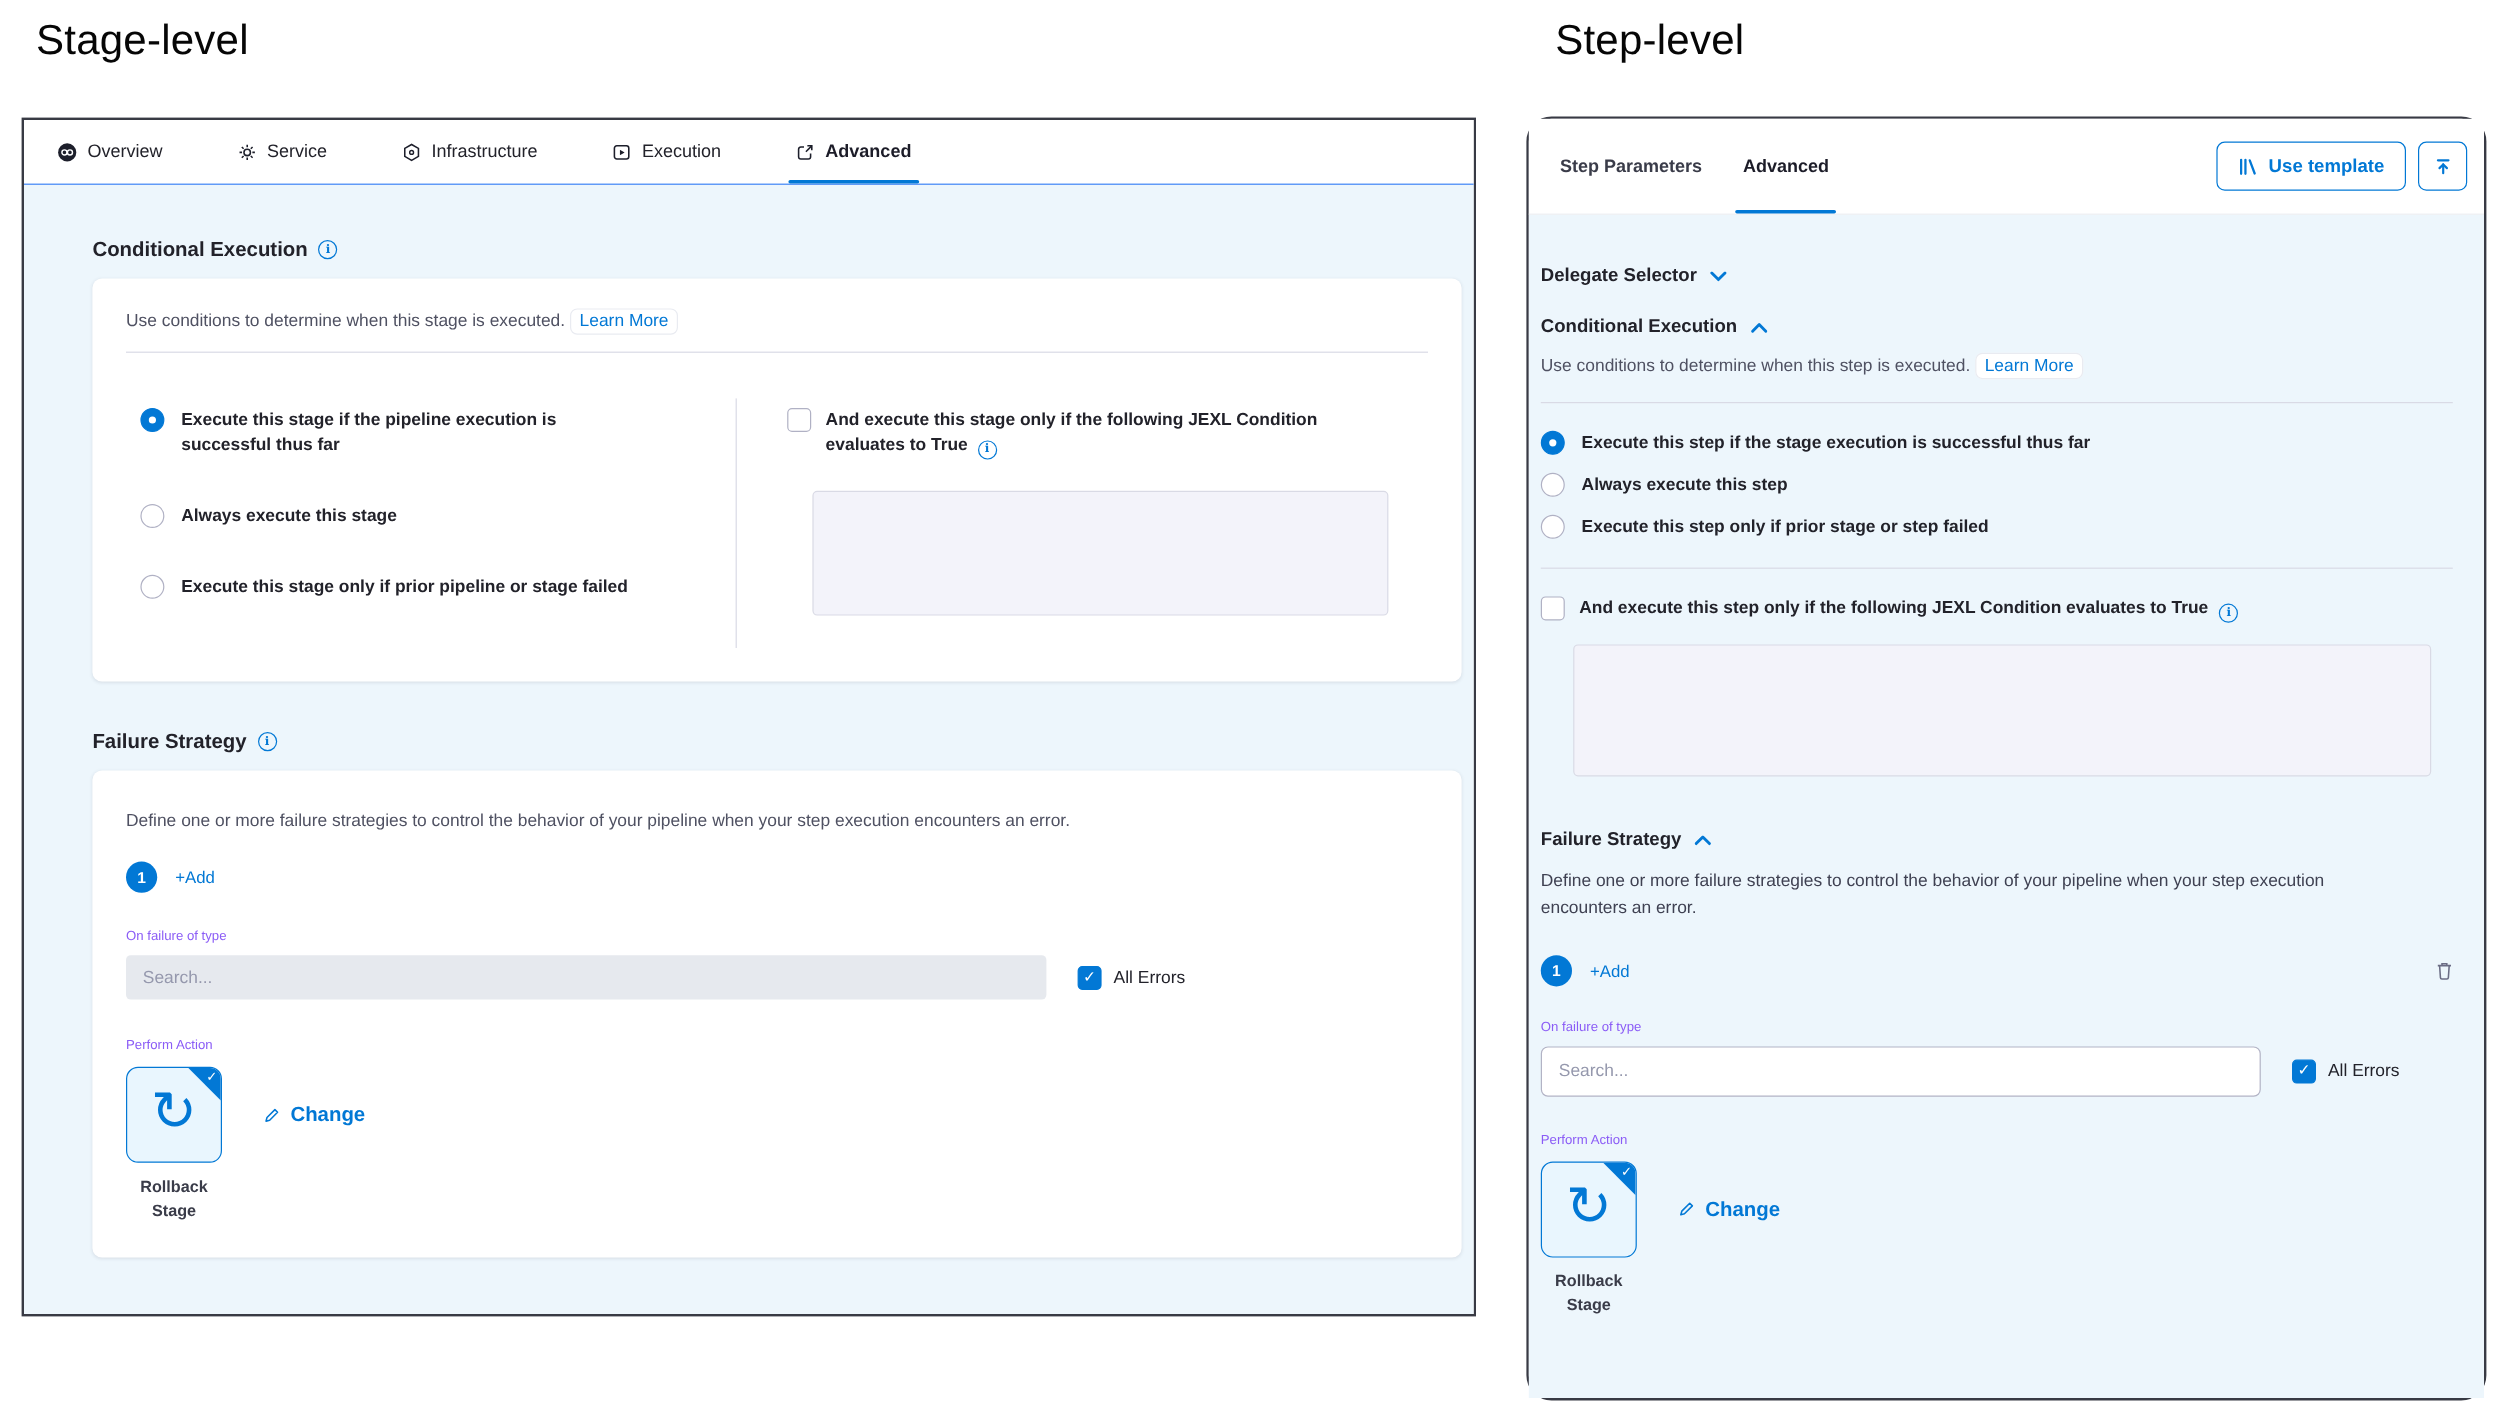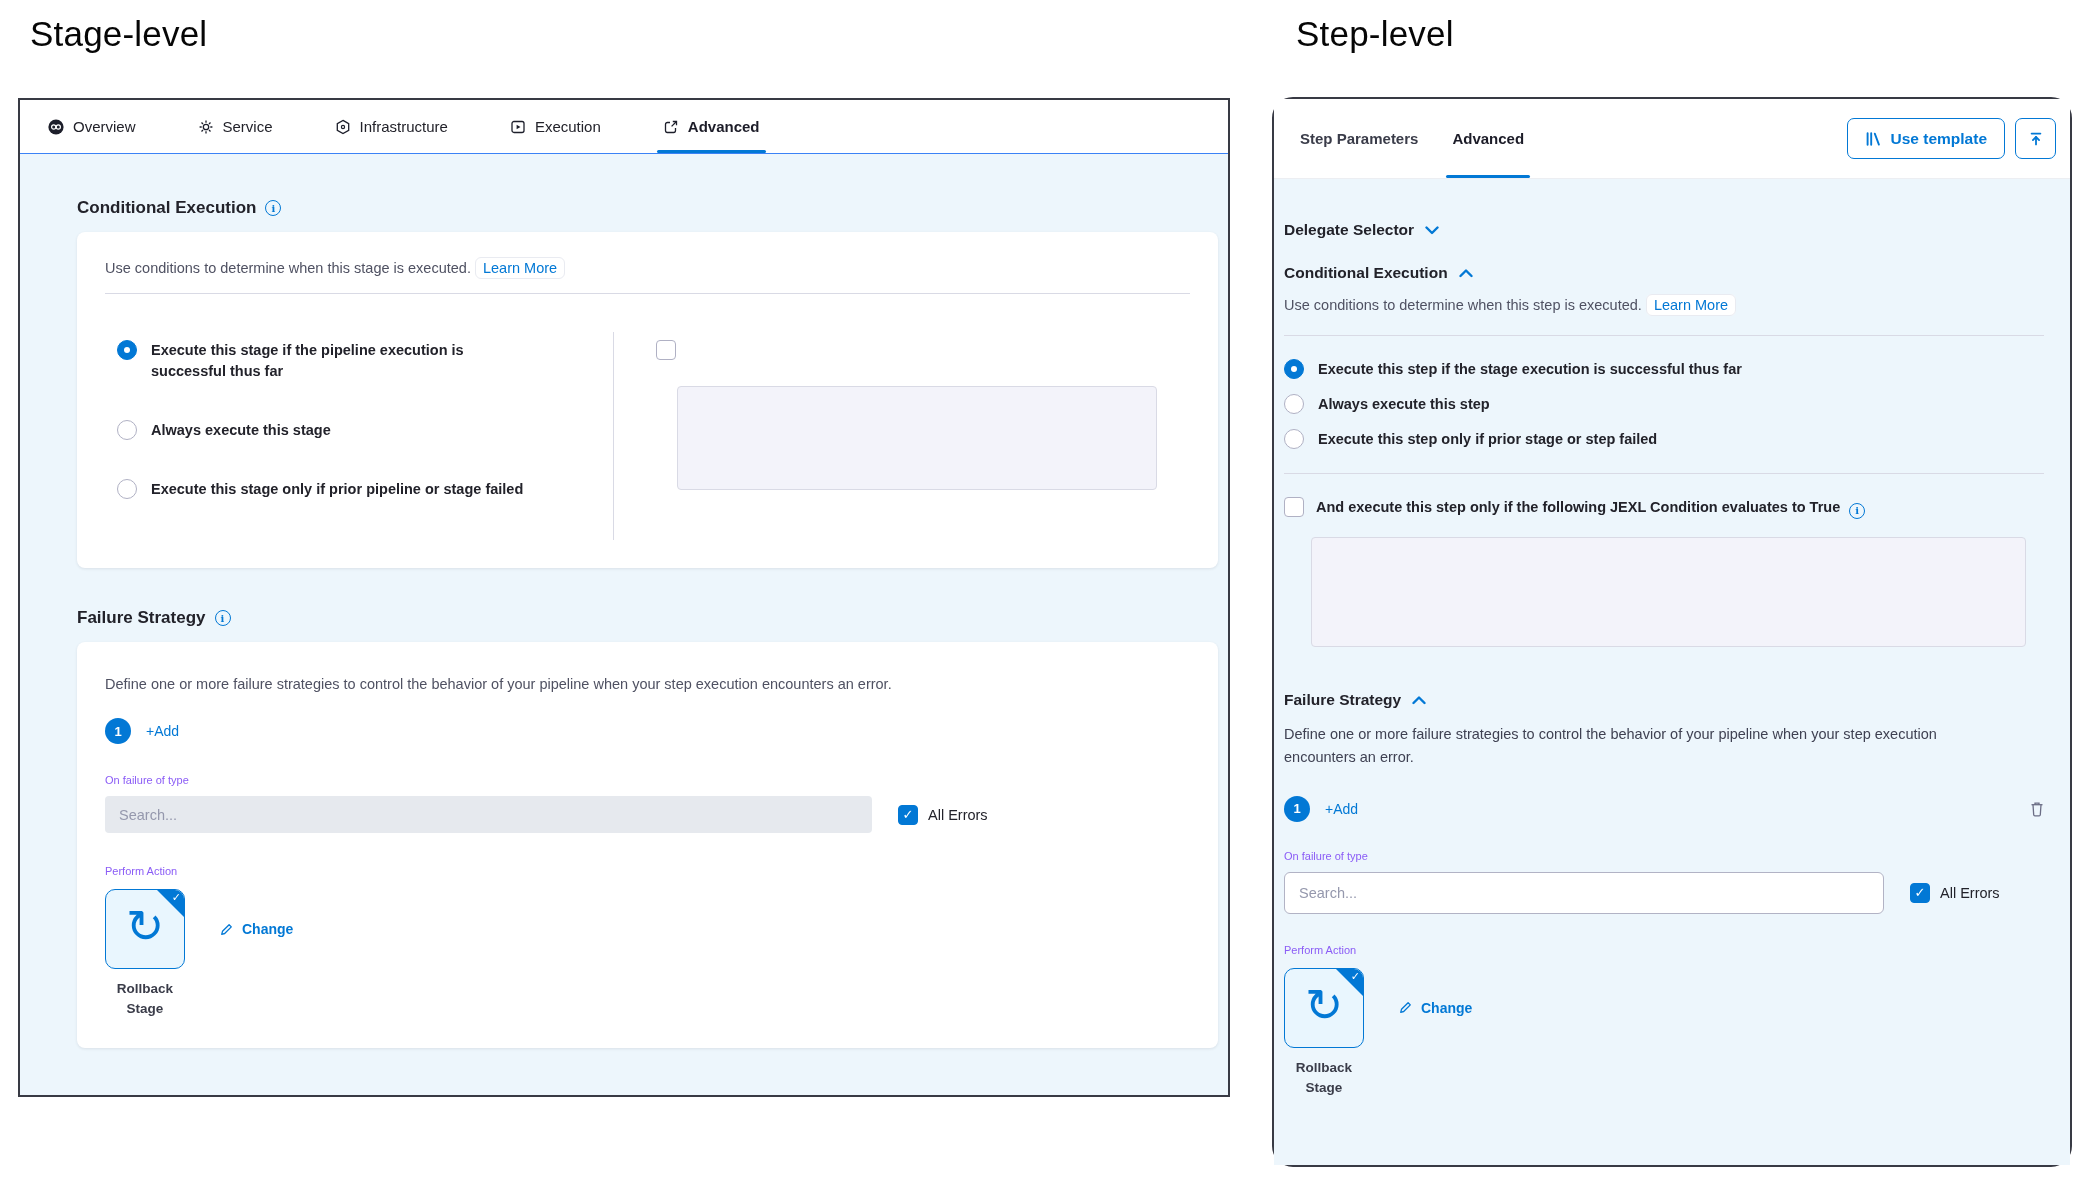--- a/index.html
+++ b/index.html
@@ -96,21 +96,21 @@
 
   .tile-row { display:flex; align-items:center; gap:34px; margin-top:12px; }
   .tile { width:80px; height:80px; background:#e9f6fe; border:1.5px solid #0278d5; border-radius:10px;
         position:relative; overflow:hidden; display:flex; align-items:center; justify-content:center; cursor:pointer; }
   .tile .corner { position:absolute; top:0; right:0; width:0; height:0;
         border-top:27px solid #0278d5; border-left:27px solid transparent; }
   .tile .cornercheck { position:absolute; top:1px; right:3px; color:#fff; font-size:11px; font-weight:700;
         font-family:"DejaVu Sans",sans-serif; }
   .roll-glyph { font-family:"DejaVu Sans",sans-serif; color:#0278d5; font-size:46px; line-height:1;
         transform:translateY(-3px); }
-  .change-link { display:flex; align-items:center; gap:8px; font-size:14px; font-weight:700; }
+  .change-link { display:flex; align-items:center; gap:8px; font-size:17px; font-weight:700; }
   .action-name { width:80px; text-align:center; margin-top:10px; font-size:13.5px; font-weight:700;
         color:#3a3c49; line-height:1.5; }
   .action-name span { display:block; }
 
   
   .hd-row { display:flex; align-items:center; gap:11px; cursor:pointer; }
   .hd-row .hd { font-size:15.5px; font-weight:700; color:#22222a; }
   .step .desc2 { margin-top:15px; }
   .step .radios { margin-top:23px; display:flex; flex-direction:column; gap:14px; }
   .step .rlabel { font-size:14.5px; }
@@ -198,20 +198,23 @@
           </div>
           <div class="radio-row">
             <span class="radio"></span>
             <span class="rlabel">Execute this stage only if prior pipeline or stage failed</span>
           </div>
         </div>
         <div class="vdiv"></div>
         <div class="colR">
           <div class="cbx-row">
             <span class="cb"></span>
+            <span class="rlabel" style="max-width:470px;"><span>And execute this stage only if the following JEXL Condition evaluates to True</span>
+              <span class="info" style="display:inline-flex;vertical-align:-2px;margin-left:4px;">i</span>
+            </span>
           </div>
           <textarea class="jexl-box" style=""></textarea>
         </div>
       </div>
     </div>
 
     <div class="sec-head" style="margin-top:40px;">
       <span>Failure Strategy</span>
       <span class="info">i</span>
     </div>

